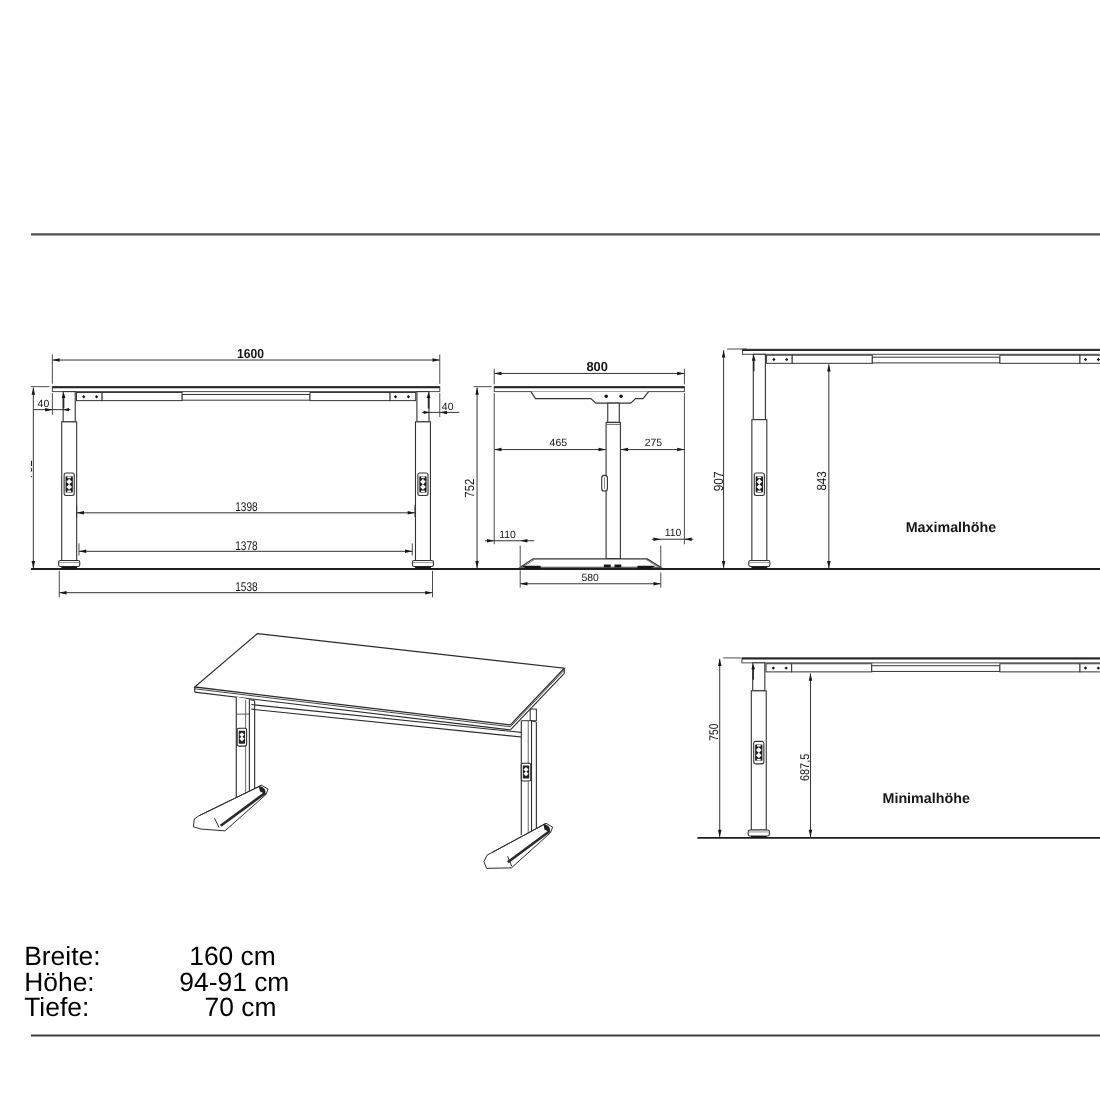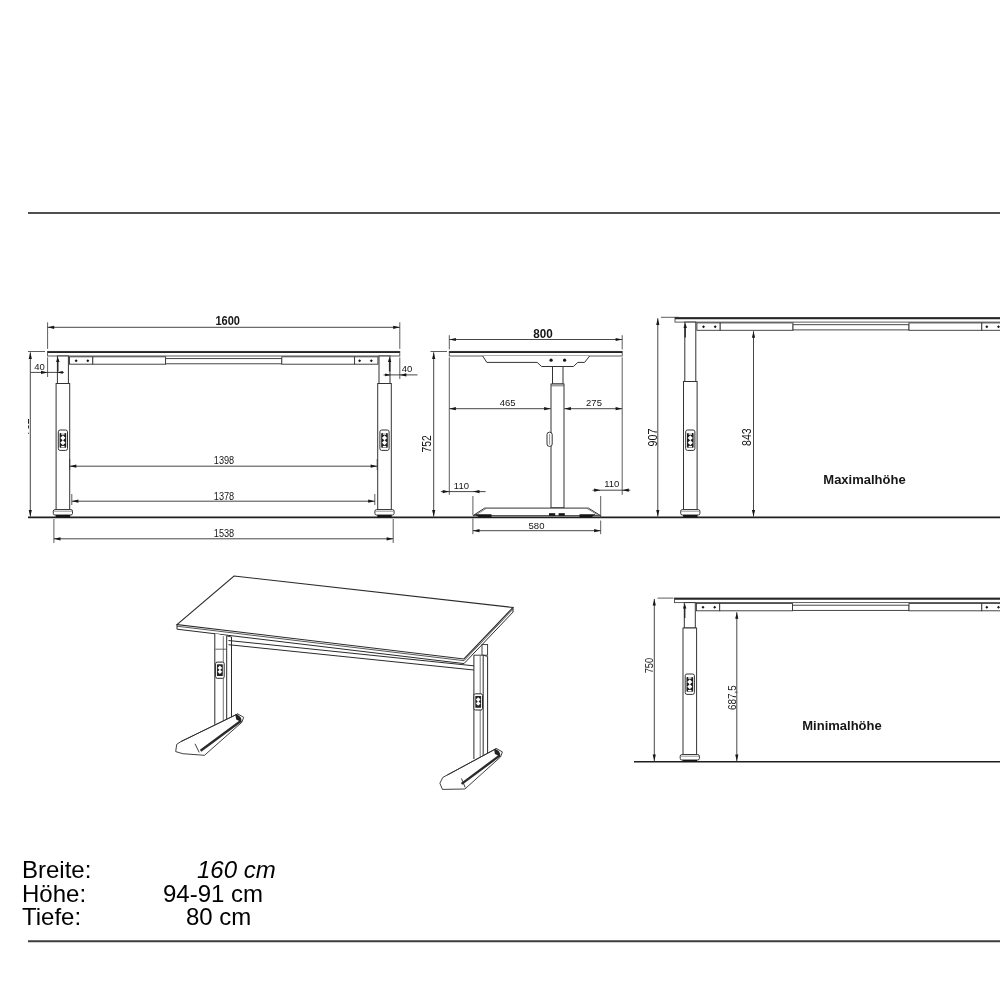--- a/index.html
+++ b/index.html
@@ -395,22 +395,22 @@
       <polygon points="708.8,612.2 707.1999999999999,618.8000000000001 710.4,618.8000000000001" fill="#161616" stroke="none"></polygon>
       <polygon points="708.8,761.0 707.1999999999999,754.4 710.4,754.4" fill="#161616" stroke="none"></polygon>
 
 <text x="707.8" y="697.6" font-family="Liberation Sans, sans-serif" font-size="11.5" font-weight="normal" fill="#161616" text-anchor="middle" transform="rotate(-90 707.8 697.6)" textLength="24.8" lengthAdjust="spacingAndGlyphs">687,5</text>
 
 <text x="814.0" y="730.2" font-family="Liberation Sans, sans-serif" font-size="13" font-weight="bold" fill="#161616" text-anchor="middle">Minimalhöhe</text>
 </svg>
 
 <div class="spec" style="left:-6px;top:855.6px;">Breite:</div>
 
-<div class="spec" style="left:169px;top:855.6px;font-style:italic;">160 cm</div>
+<div class="spec" style="left:144px;top:855.6px;">160 cm</div>
 
 <div class="spec" style="left:-6px;top:879.6px;">Höhe:</div>
 
 <div class="spec" style="left:135px;top:879.6px;">94-91 cm</div>
 
 <div class="spec" style="left:-6px;top:903.4px;">Tiefe:</div>
 
-<div class="spec" style="left:158px;top:903.4px;">80 cm</div>
+<div class="spec" style="left:158px;top:903.4px;">70 cm</div>
 </div>
 
 </body></html>

